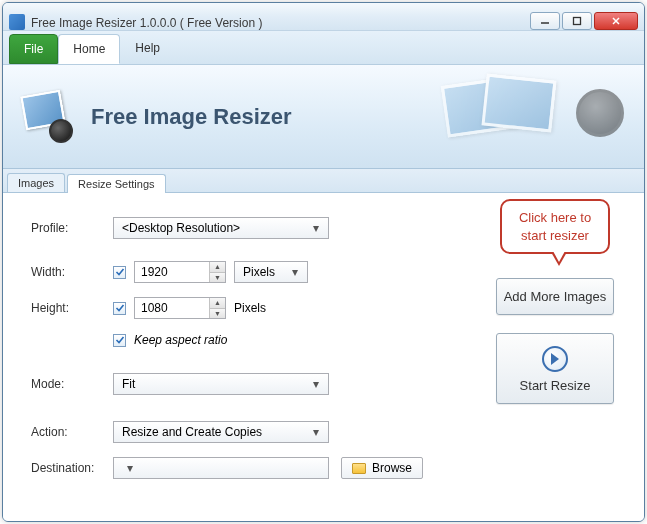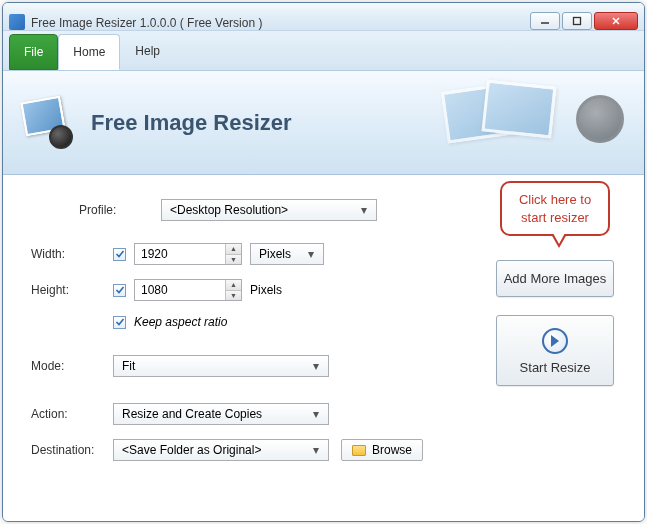--- a/index.html
+++ b/index.html
@@ -46,21 +46,21 @@
   display: flex; align-items: center; justify-content: center;
   font-size: 10px; color: #333;
 }
 .win-btn.close {
   background: linear-gradient(180deg,#f08080,#d43a2f);
   border-color: #b02a20; color: #fff; width: 44px;
 }
 .win-btn svg { width: 10px; height: 10px; }
 
 .menubar {
-  height: 40px;
+  height: 34px;
   background: linear-gradient(180deg,#e6f1fa 0%,#d4e5f2 100%);
   display: flex;
   align-items: stretch;
   padding-left: 6px;
   border-bottom: 1px solid #b5cde0;
 }
 .menu-item {
   padding: 0 14px;
   display: flex; align-items: center;
   font-size: 12px;
@@ -179,21 +179,21 @@
 }
 .chk {
   width: 13px; height: 13px;
   border: 1px solid #7a9cc0;
   background: linear-gradient(180deg,#fff,#e3eef8);
   margin-right: 8px;
   display: flex; align-items: center; justify-content: center;
 }
 .chk svg { width: 10px; height: 10px; }
 .num-input {
-  width: 108px; height: 22px;
+  width: 92px; height: 22px;
   border: 1px solid #abadb3;
   background: #fff;
   display: flex;
   align-items: center;
 }
 .num-input .val {
   flex: 1; padding: 0 6px; font-size: 12px;
 }
 .num-input .spinners {
   width: 16px; height: 20px;
@@ -341,24 +341,28 @@
       <div class="lens"></div>
     </div>
     <div class="banner-title">Free Image Resizer</div>
     <div class="banner-deco">
       <div class="p1"></div>
         <div class="p2"></div>
         <div class="ring"></div>
     </div>
   </div>
 
+  <div class="tabstrip">
+    <div class="tab">Images</div>
+    <div class="tab active">Resize Settings</div>
+  </div>
 
   <div class="content">
 
-    <div class="form-row" style="margin-bottom:22px;margin-left:48px;">
+    <div class="form-row" style="margin-bottom:22px;">
       <div class="form-label">Profile:</div>
       <div class="combo" style="width:216px;">
         <span class="combo-text">&lt;Desktop Resolution&gt;</span>
         <span class="combo-arrow">▾</span>
       </div>
     </div>
 
     <div class="form-row">
       <div class="form-label">Width:</div>
       <div class="chk">
@@ -418,21 +422,20 @@
       <div class="form-label">Action:</div>
       <div class="combo" style="width:216px;">
         <span class="combo-text">Resize and Create Copies</span>
         <span class="combo-arrow">▾</span>
       </div>
     </div>
 
     <div class="form-row">
       <div class="form-label">Destination:</div>
       <div class="combo" style="width:216px;">
-        <span class="combo-text">&lt;Save Folder as Original&gt;</span>
         <span class="combo-arrow">▾</span>
       </div>
       <div class="browse-btn">
         <div class="folder-icon"></div>
         <span>Browse</span>
       </div>
     </div>
 
     <div class="right-panel">
       <div class="callout">Click here to start resizer</div>

